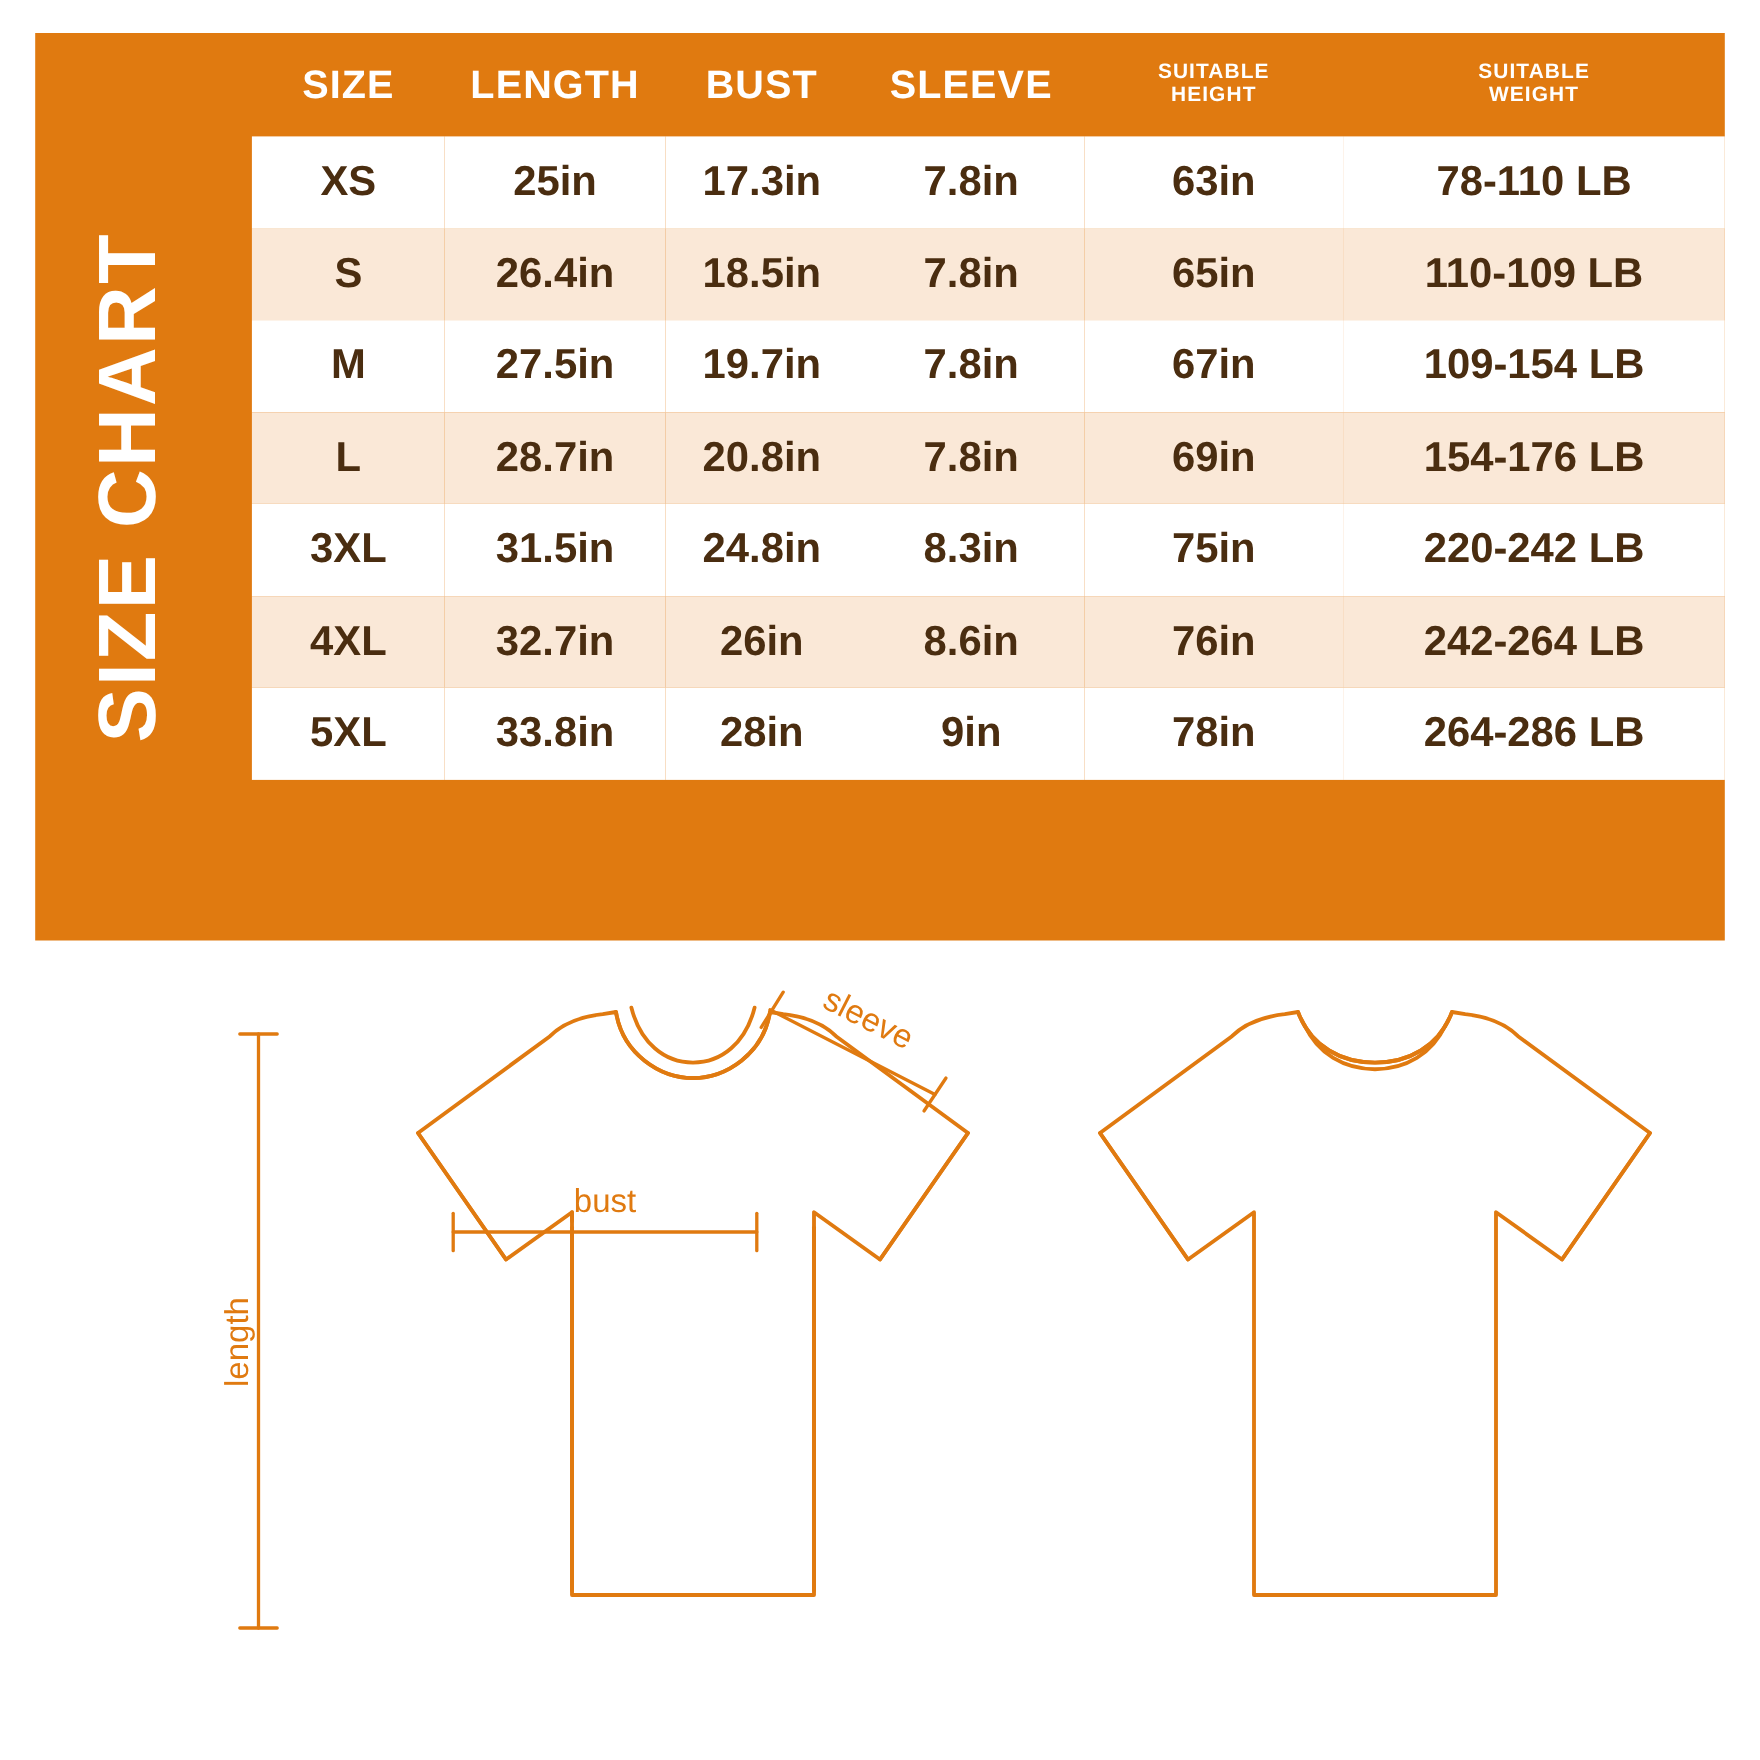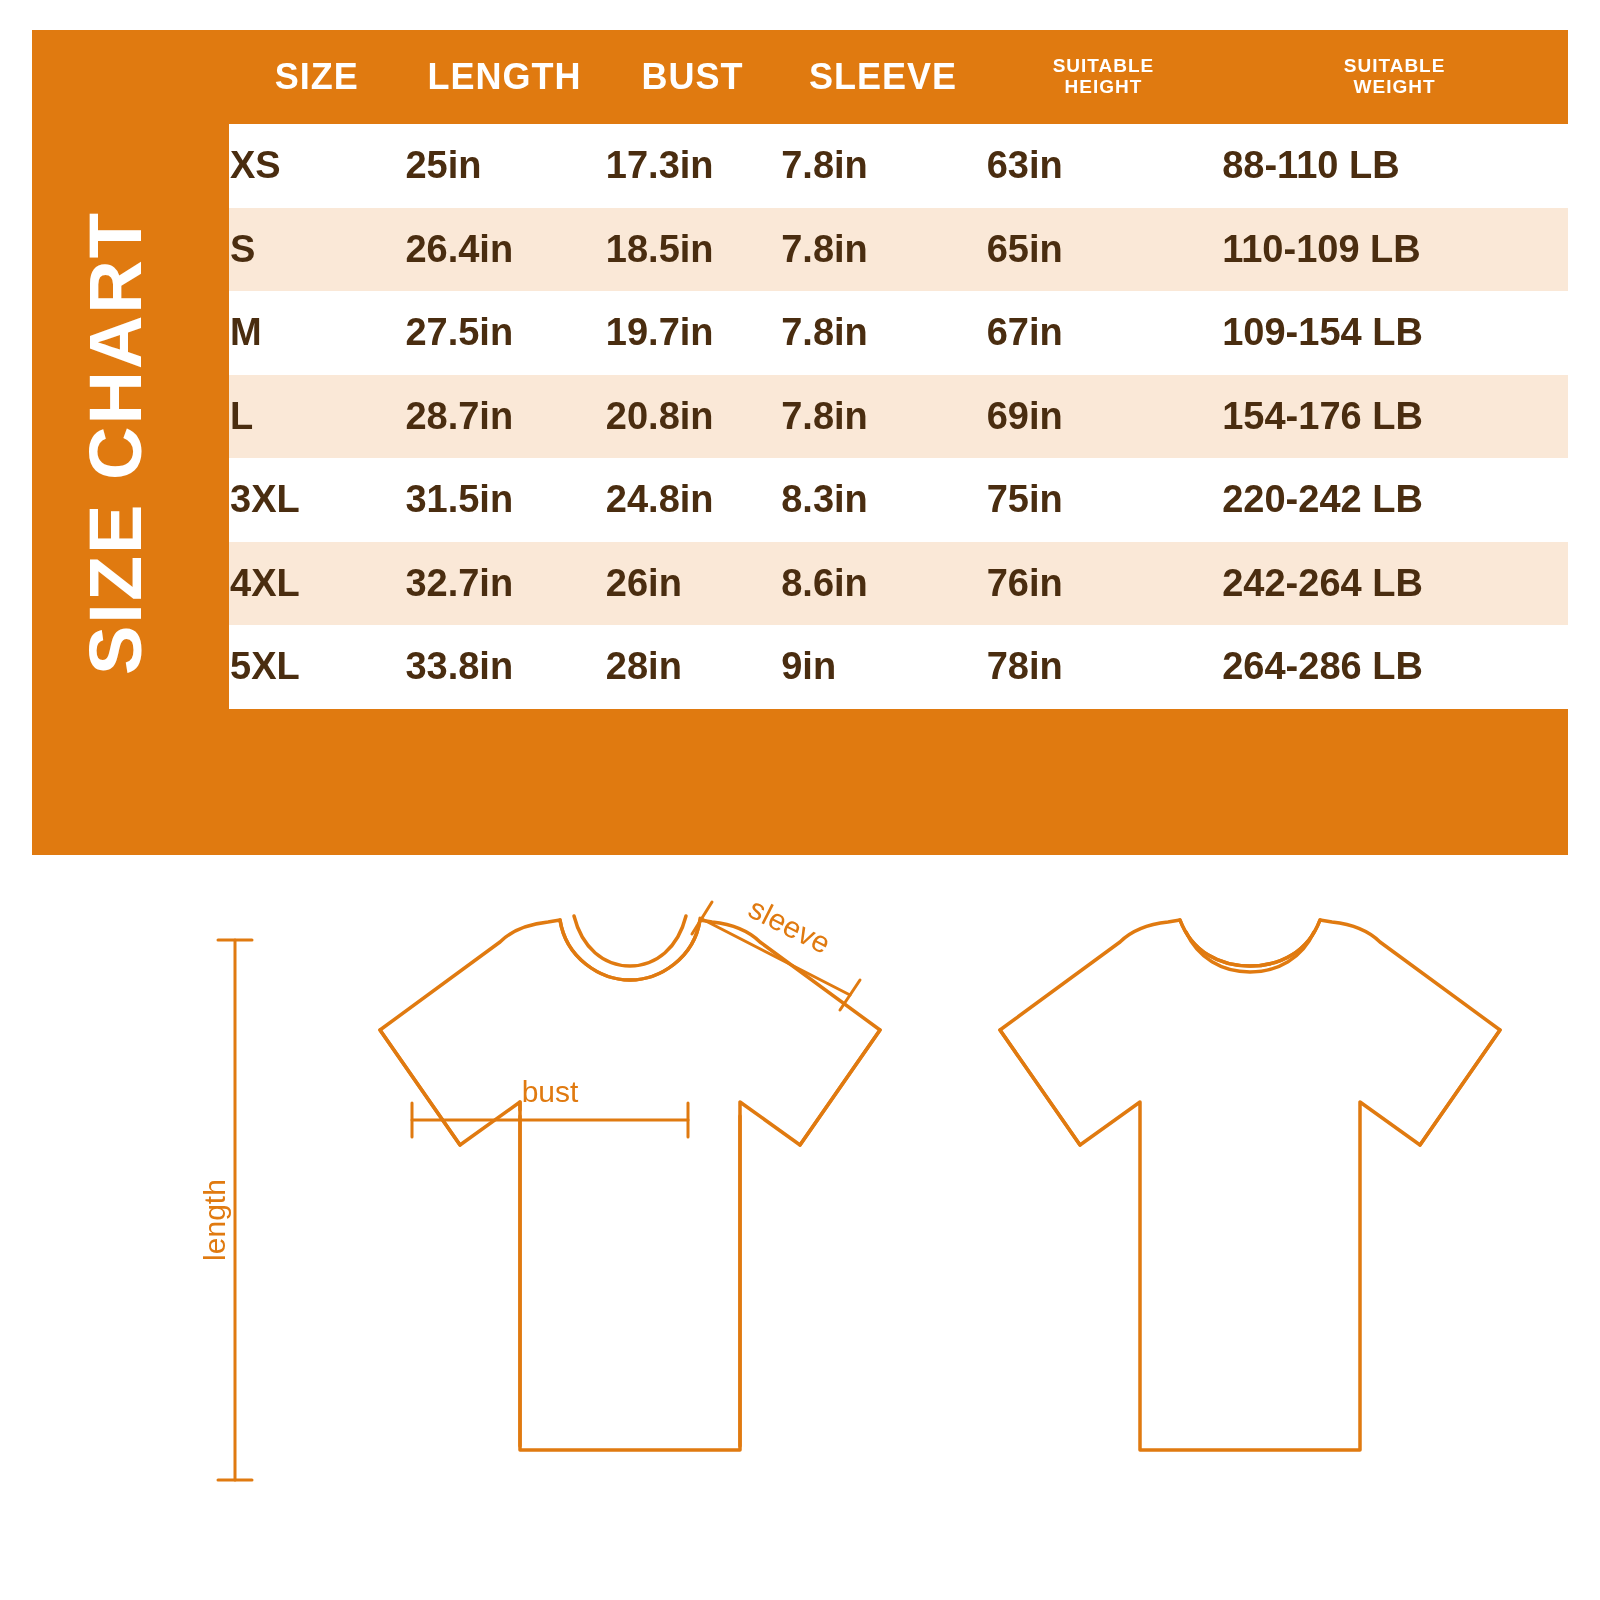--- a/index.html
+++ b/index.html
@@ -69,20 +69,21 @@
     font-family: "Liberation Sans", sans-serif;
   }
   table.size-table th.small {
     font-size: 19px;
   }
   table.size-table td {
     color: #4A2D10;
     font-size: 38px;
     font-weight: bold;
     height: 81.5px;
+    text-align: center;
     vertical-align: middle;
     font-family: "Liberation Sans", sans-serif;
   }
   table.size-table tbody tr:nth-child(odd) td {
     background: #ffffff;
   }
   table.size-table tbody tr:nth-child(even) td {
     background: #FAE8D7;
   }
   .col-size   { width: 175px; }
@@ -146,21 +147,21 @@
             </th>
           </tr>
         </thead>
         <tbody>
           <tr>
             <td>XS</td>
             <td>25in</td>
             <td>17.3in</td>
             <td>7.8in</td>
             <td>63in</td>
-            <td>88-110 LB</td>
+            <td>78-110 LB</td>
           </tr>
           <tr>
             <td>S</td>
             <td>26.4in</td>
             <td>18.5in</td>
             <td>7.8in</td>
             <td>65in</td>
             <td>110-109 LB</td>
           </tr>
           <tr>

